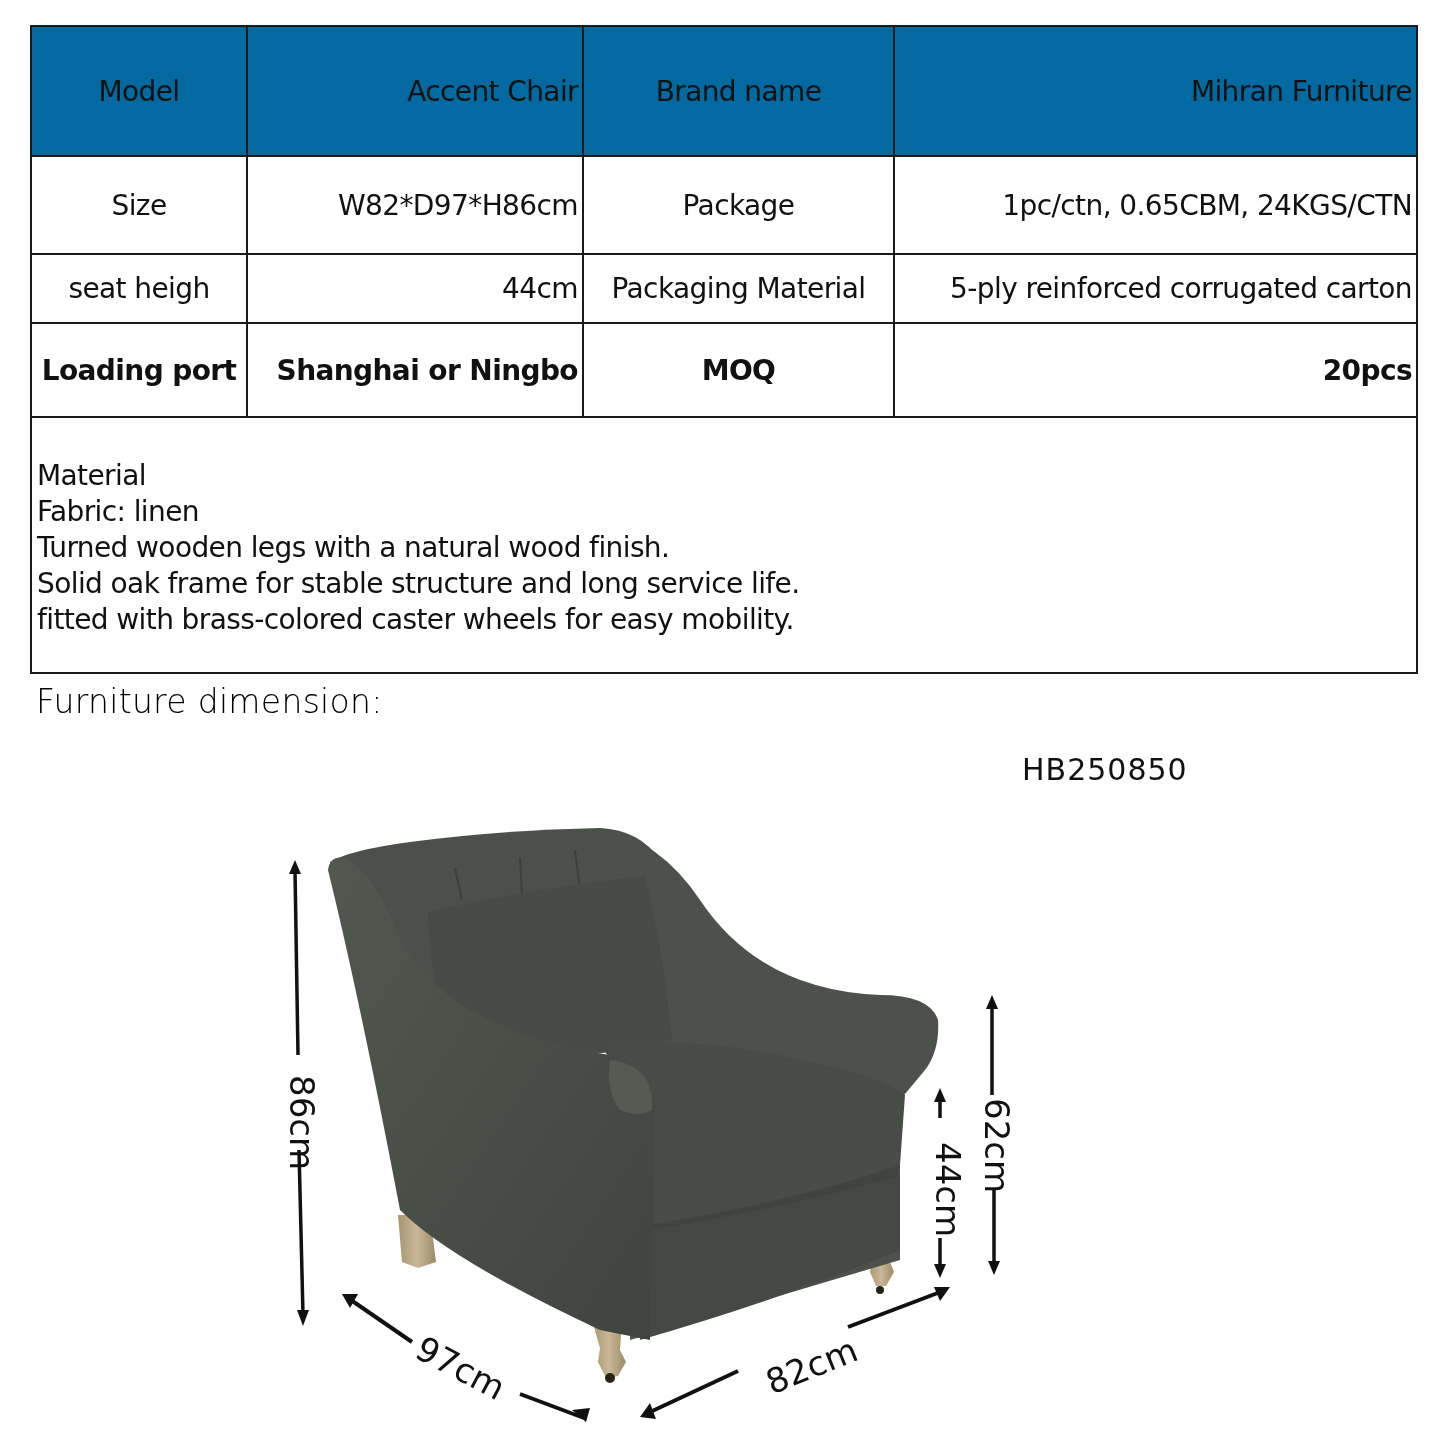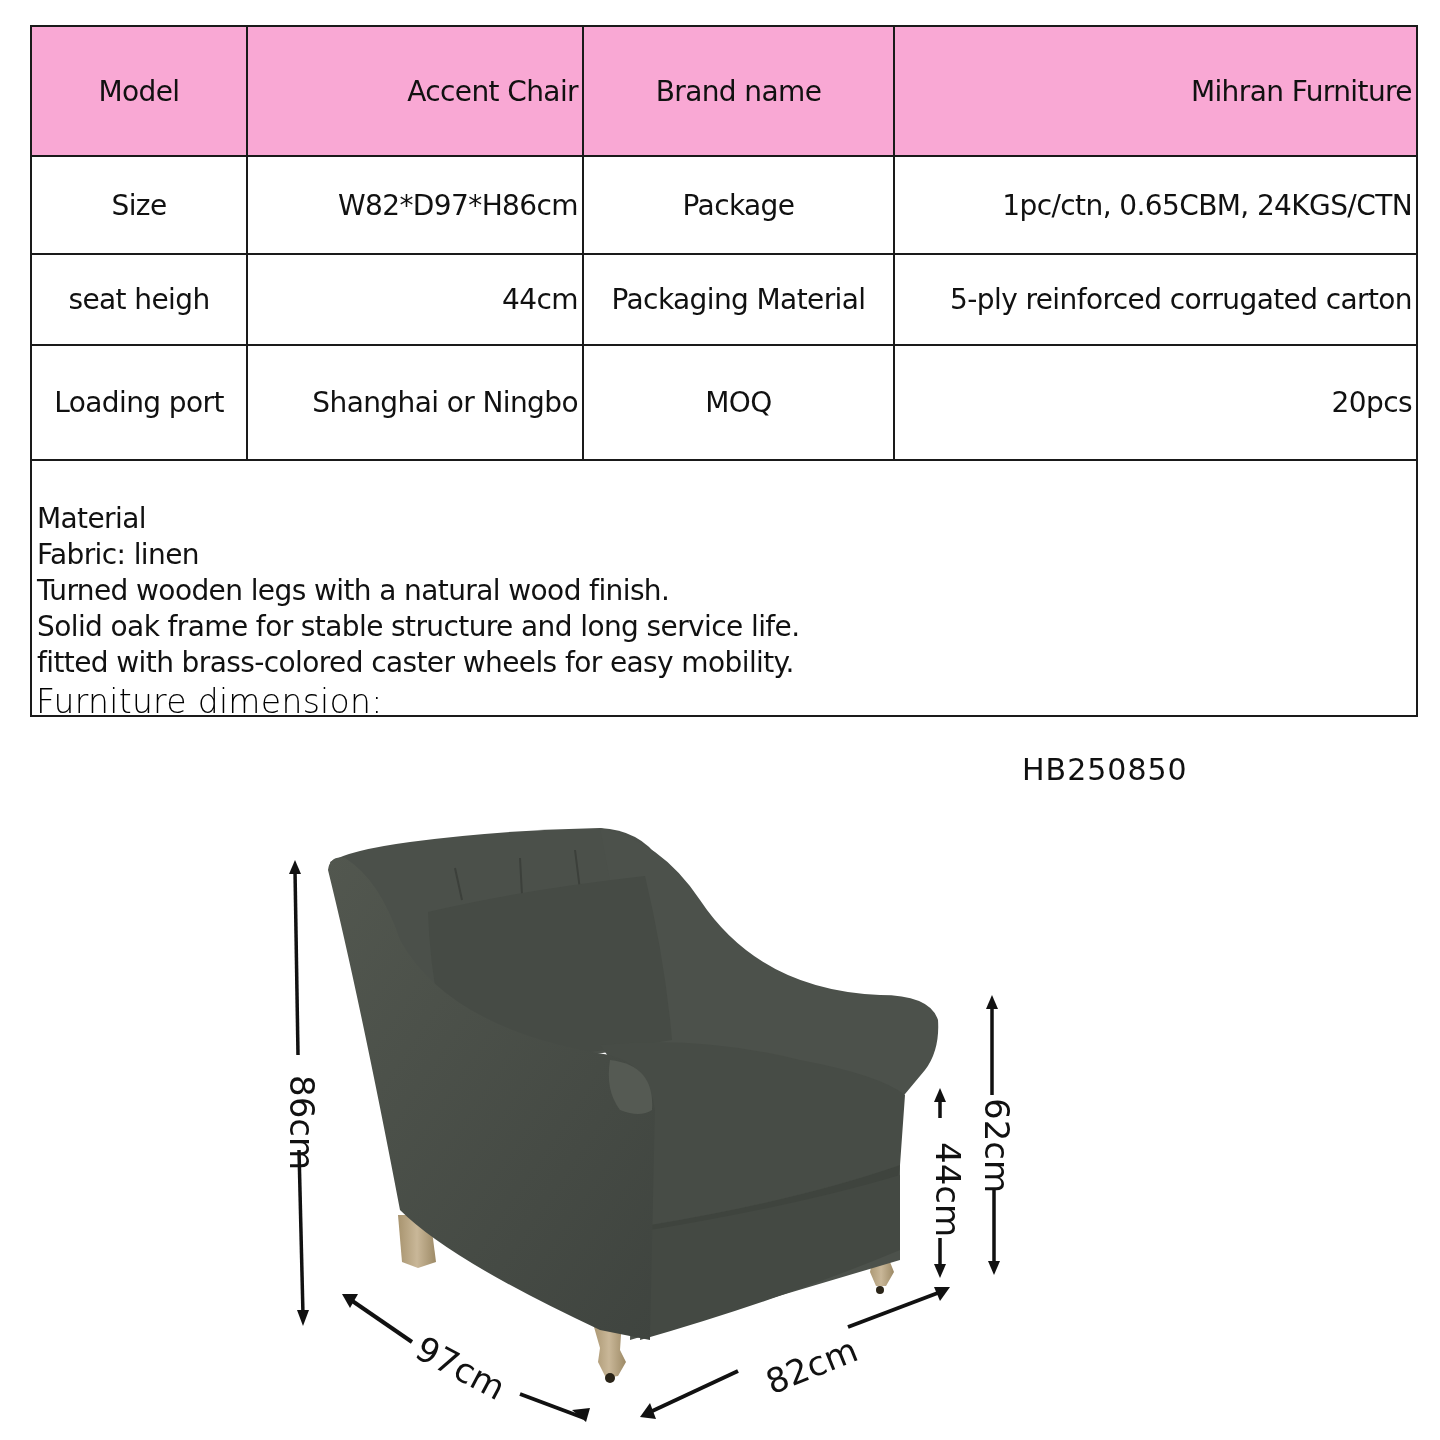--- a/index.html
+++ b/index.html
@@ -5,24 +5,24 @@
   * { box-sizing: border-box; margin: 0; padding: 0; }
   html, body { width: 1440px; height: 1440px; background: #ffffff; overflow: hidden; }
   body { position: relative; font-family: "Liberation Sans", "DejaVu Sans", sans-serif; color: #111; }
 
   .spec-table {
     position: absolute; left: 30px; top: 25px; width: 1386px;
     border-collapse: collapse; table-layout: fixed;
     font-family: "DejaVu Sans", sans-serif; font-size: 28px;
   }
   .spec-table td { border: 2px solid #1a1a1a; vertical-align: middle; padding: 0 4px; white-space: nowrap; overflow: hidden; letter-spacing: -0.6px; }
-  .spec-table tr.header-row td { background: #f9a8d4; height: 130px; }
+  .spec-table tr.header-row td { background: #0369a1; height: 130px; }
   .spec-table tr.r-size td { height: 98px; }
-  .spec-table tr.r-seat td { height: 91px; margin-left: 44px; }
-  .spec-table tr.r-port td { height: 115px; }
+  .spec-table tr.r-seat td { height: 69px; margin-left: 44px; }
+  .spec-table tr.r-port td { height: 94px; font-weight: bold; }
   .spec-table td.label { text-align: center; }
   .spec-table td.value { text-align: right; }
   .spec-table td.material-cell { height: 256px; vertical-align: top; padding: 40px 5px 0 5px; white-space: normal; margin-top: 12px; }
   .material-line { display: block; line-height: 36px; font-size: 28px; }
 
   .section-title {
     position: absolute; left: 36px; top: 682px;
     font-family: "DejaVu Sans", sans-serif; font-size: 33px; color: #000000; letter-spacing: 0.3px; font-weight: 300;
   }
   .product-code {

